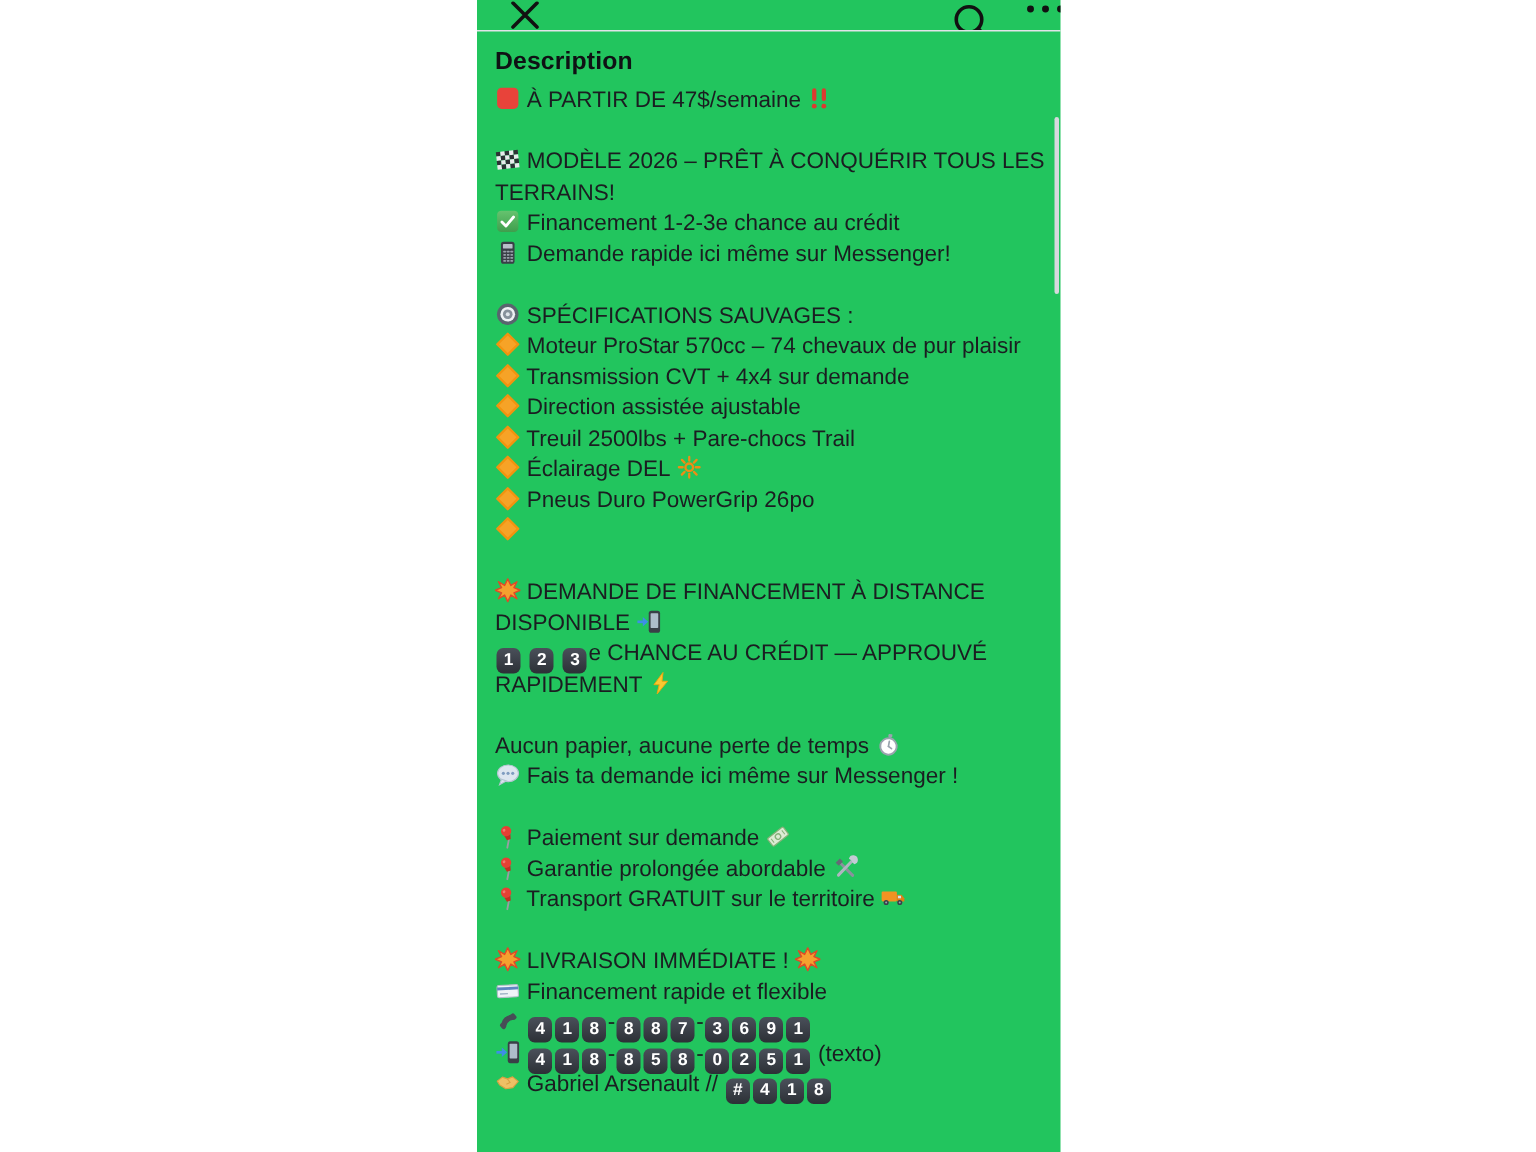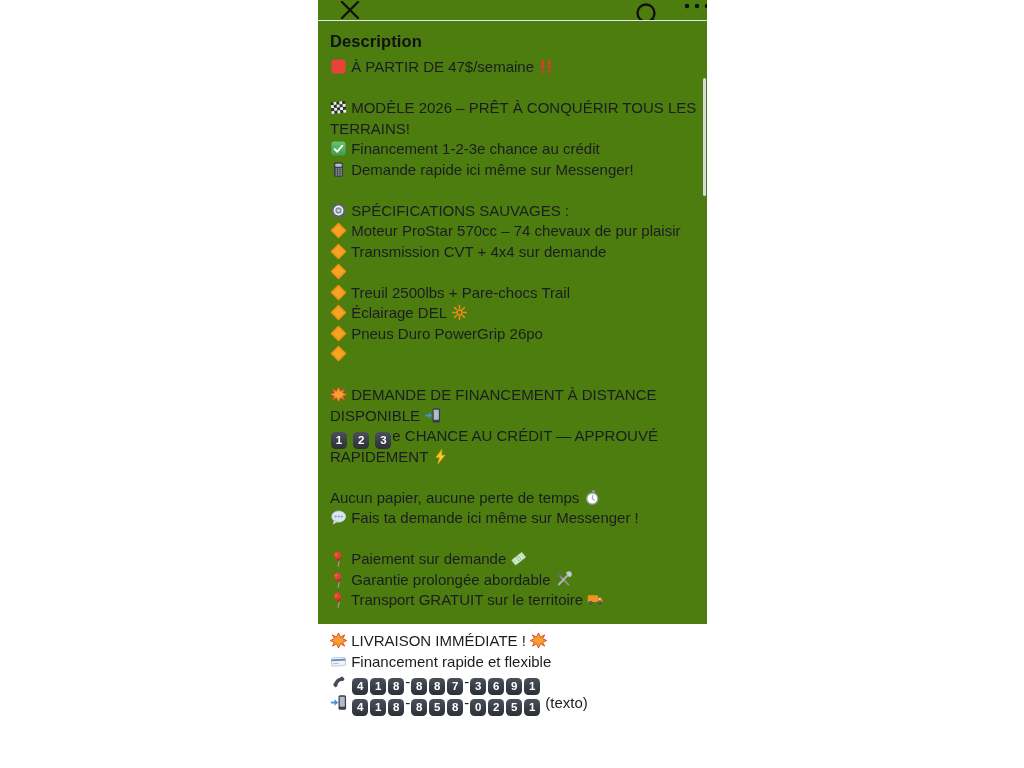--- a/index.html
+++ b/index.html
@@ -1,21 +1,21 @@
 <!DOCTYPE html>
 <html><head>
 <meta charset="utf-8">
 <style>
   html,body{margin:0;padding:0;}
   body{
     width:1024px;height:768px;background:#ffffff;overflow:hidden;
     font-family:"Liberation Sans",sans-serif;
   }
   .screen{
-    position:absolute;left:318px;top:0;width:389px;height:624px;background:#4d7c0f;
+    position:absolute;left:318px;top:0;width:389px;height:768px;background:#22c55e;
   }
   .topbar{
     position:absolute;left:0;top:0;width:100%;height:20px;overflow:hidden;
   }
   .topbar svg{position:absolute;}
   .divider{
     position:absolute;left:0;top:20px;width:100%;height:1px;background:#e1e4e8;
   }
   .heading{
     position:absolute;left:12px;top:32px;
@@ -156,21 +156,21 @@
             <path d="M9 1.6 L16.4 9 L9 16.4 L1.6 9 Z" fill="#f2930f" stroke="#f2930f" stroke-width="1.6" stroke-linejoin="round"></path>
             <path d="M9 2.8 L15.2 9 L9 15.2 L2.8 9 Z" fill="#f9ad37" opacity="0.6"></path>
           </svg></span><span> Moteur ProStar 570cc – 74 chevaux de pur plaisir</span></div>
       <div class="line"><span class="ico"><svg width="17" height="17" viewBox="0 0 18 18" xmlns="http://www.w3.org/2000/svg">
             <path d="M9 1.6 L16.4 9 L9 16.4 L1.6 9 Z" fill="#f2930f" stroke="#f2930f" stroke-width="1.6" stroke-linejoin="round"></path>
             <path d="M9 2.8 L15.2 9 L9 15.2 L2.8 9 Z" fill="#f9ad37" opacity="0.6"></path>
           </svg></span><span> Transmission CVT + 4x4 sur demande</span></div>
       <div class="line"><span class="ico"><svg width="17" height="17" viewBox="0 0 18 18" xmlns="http://www.w3.org/2000/svg">
             <path d="M9 1.6 L16.4 9 L9 16.4 L1.6 9 Z" fill="#f2930f" stroke="#f2930f" stroke-width="1.6" stroke-linejoin="round"></path>
             <path d="M9 2.8 L15.2 9 L9 15.2 L2.8 9 Z" fill="#f9ad37" opacity="0.6"></path>
-          </svg></span></div>
+          </svg></span><span> Direction assistée ajustable</span></div>
       <div class="line"><span class="ico"><svg width="17" height="17" viewBox="0 0 18 18" xmlns="http://www.w3.org/2000/svg">
             <path d="M9 1.6 L16.4 9 L9 16.4 L1.6 9 Z" fill="#f2930f" stroke="#f2930f" stroke-width="1.6" stroke-linejoin="round"></path>
             <path d="M9 2.8 L15.2 9 L9 15.2 L2.8 9 Z" fill="#f9ad37" opacity="0.6"></path>
           </svg></span><span> Treuil 2500lbs + Pare-chocs Trail</span></div>
       <div class="line"><span class="ico"><svg width="17" height="17" viewBox="0 0 18 18" xmlns="http://www.w3.org/2000/svg">
             <path d="M9 1.6 L16.4 9 L9 16.4 L1.6 9 Z" fill="#f2930f" stroke="#f2930f" stroke-width="1.6" stroke-linejoin="round"></path>
             <path d="M9 2.8 L15.2 9 L9 15.2 L2.8 9 Z" fill="#f9ad37" opacity="0.6"></path>
           </svg></span><span> Éclairage DEL </span><span class="ico"><svg width="17" height="17" viewBox="0 0 18 18" xmlns="http://www.w3.org/2000/svg">
             <g stroke="#ee8d15" stroke-width="1.6" stroke-linecap="round">
               <circle cx="9" cy="9" r="2.7" fill="none" stroke-width="1.7"></circle>
@@ -291,16 +291,20 @@
               <rect x="2.4" y="7.2" width="3.4" height="4.6" rx="1.4" fill="#474d56"></rect>
               <rect x="12.2" y="7.2" width="3.4" height="4.6" rx="1.4" fill="#474d56"></rect>
             </g>
           </svg></span><span> </span><span class="keycap">4</span><span class="keycap">1</span><span class="keycap">8</span><span>-</span><span class="keycap">8</span><span class="keycap">8</span><span class="keycap">7</span><span>-</span><span class="keycap">3</span><span class="keycap">6</span><span class="keycap">9</span><span class="keycap">1</span></div>
       <div class="line"><span class="ico"><svg width="17" height="17" viewBox="0 0 18 18" xmlns="http://www.w3.org/2000/svg">
             <rect x="9" y="1.2" width="8" height="15.6" rx="1.8" fill="#3a3f47"></rect>
             <rect x="10.3" y="3" width="5.4" height="10.4" rx="0.5" fill="#aebdca"></rect>
             <rect x="1" y="8.1" width="4.6" height="1.9" fill="#3e8ee6"></rect>
             <path d="M4.8 5.6 L8.6 9 L4.8 12.4 Z" fill="#3e8ee6"></path>
           </svg></span><span> </span><span class="keycap">4</span><span class="keycap">1</span><span class="keycap">8</span><span>-</span><span class="keycap">8</span><span class="keycap">5</span><span class="keycap">8</span><span>-</span><span class="keycap">0</span><span class="keycap">2</span><span class="keycap">5</span><span class="keycap">1</span><span> (texto)</span></div>
+      <div class="line"><span class="ico"><svg width="17" height="17" viewBox="0 0 18 18" xmlns="http://www.w3.org/2000/svg">
+            <path d="M1.6 8.2 L5.2 5.4 L8.8 6.6 L12.4 5.2 L16.4 8.4 L12.6 12.8 L7.6 13.6 L3.4 11 Z" fill="#eec065" stroke="#d9a242" stroke-width="0.8" stroke-linejoin="round"></path>
+            <path d="M8.8 6.6 L10.6 9.2 L8 10.4" fill="none" stroke="#d9a242" stroke-width="0.8"></path>
+          </svg></span><span> Gabriel Arsenault // </span><span class="keycap">#</span><span class="keycap">4</span><span class="keycap">1</span><span class="keycap">8</span></div>
     </div>
 
   <div class="scroll-thumb"></div>
 </div>
 
 </body></html>

